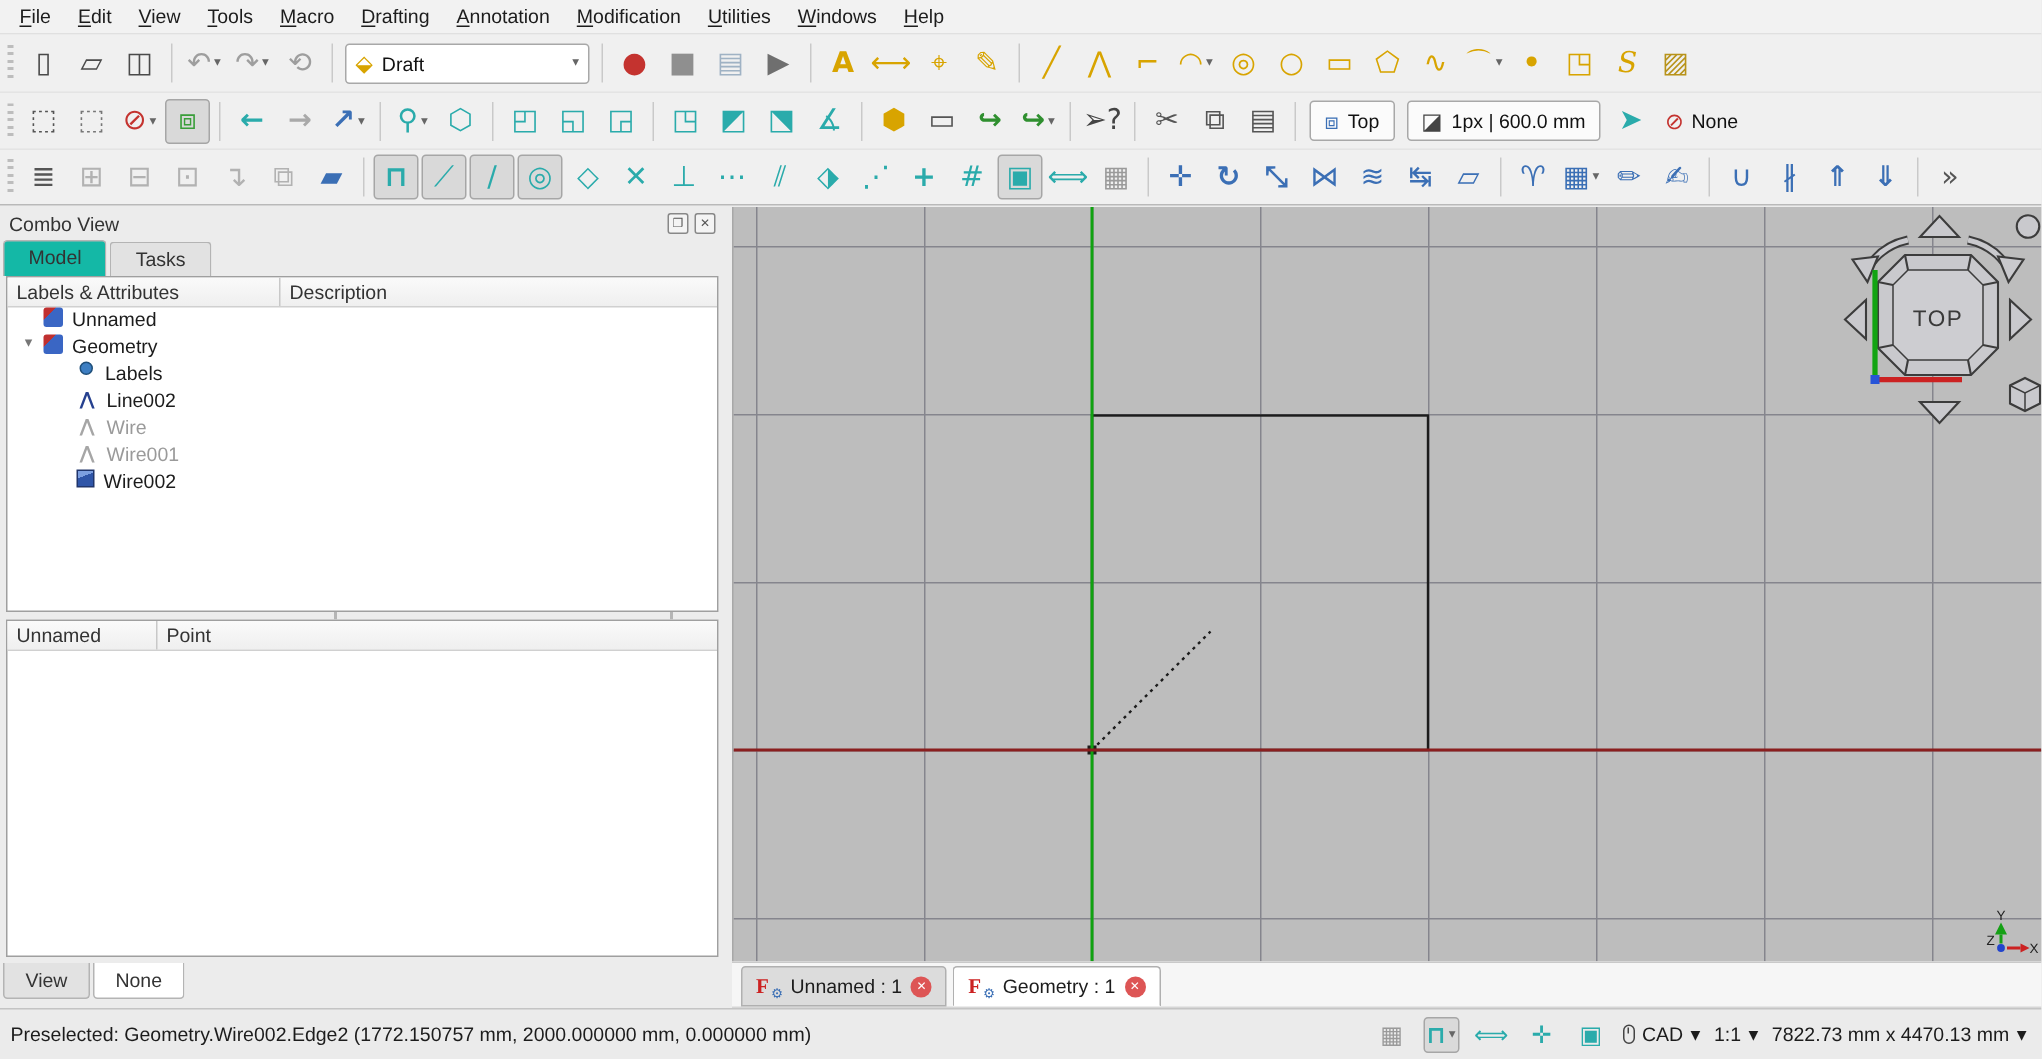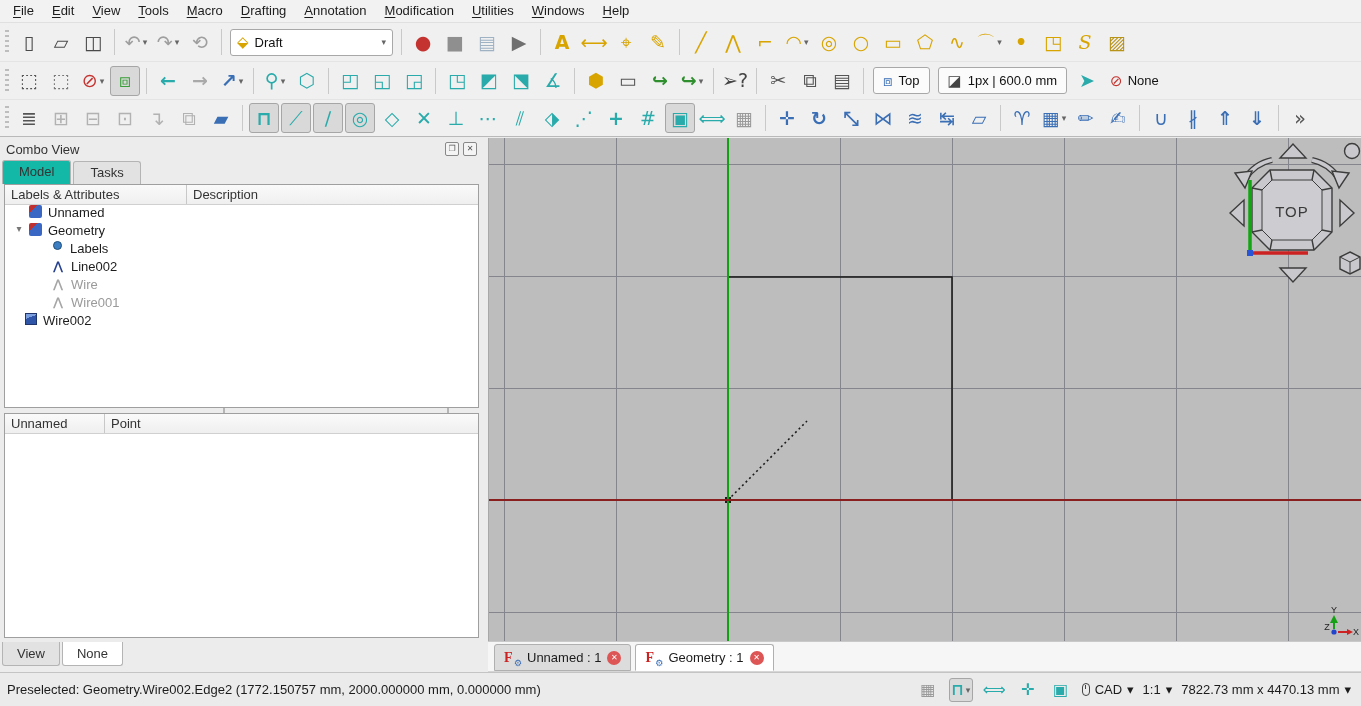--- a/index.html
+++ b/index.html
@@ -480,21 +480,21 @@
             <div class="tree-row" style="padding-left: 26px;">
               <span class="expander"></span>
               <span class="ic-wire" style="color: rgb(166, 166, 166);">⋀</span>
               <span class="tree-label dim">Wire</span>
             </div>
             <div class="tree-row" style="padding-left: 26px;">
               <span class="expander"></span>
               <span class="ic-wire" style="color: rgb(166, 166, 166);">⋀</span>
               <span class="tree-label dim">Wire001</span>
             </div>
-            <div class="tree-row" style="">
+            <div class="tree-row" style="padding-left: 26px;">
               <span class="expander"></span>
               <span class="ic-cube"></span>
               <span class="tree-label">Wire002</span>
             </div>
           </div>
       </div>
       <div class="splitter"></div>
       <div class="prop-wrap">
         <div class="prop-header">
           <span>Unnamed</span>

